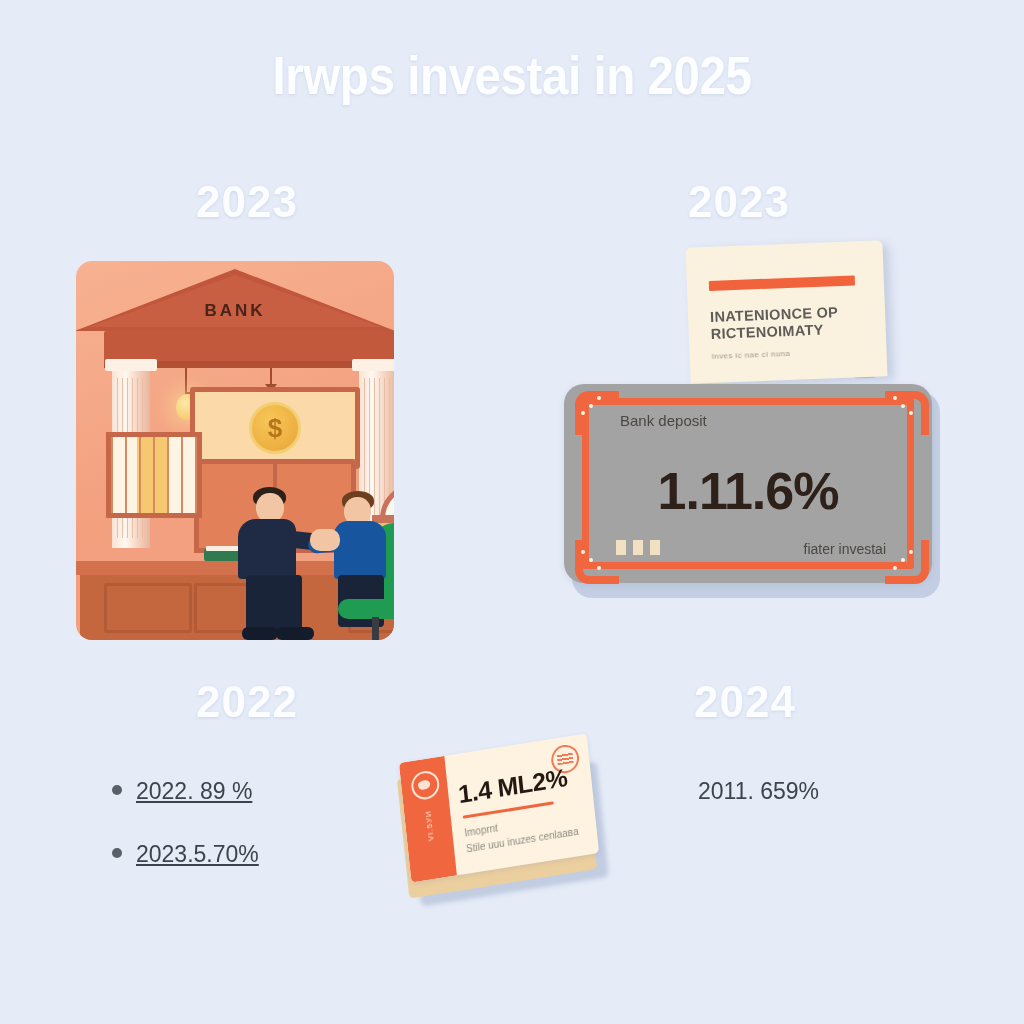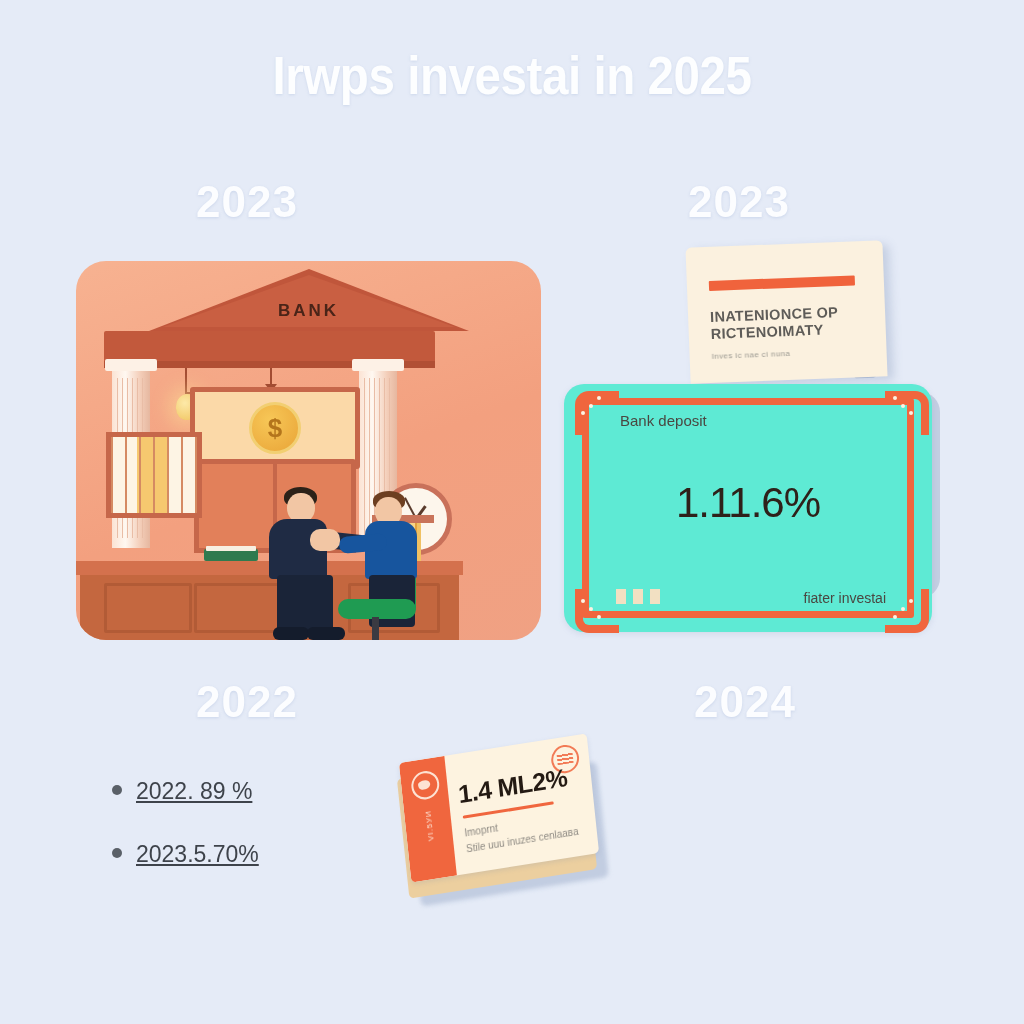--- a/index.html
+++ b/index.html
@@ -32,23 +32,23 @@
     letter-spacing:1px;
     text-shadow:0 1px 3px rgba(160,180,215,.38);
   }
   #year-tl{left:196px;top:157px;}
   #year-tr{left:688px;top:157px;}
   #year-bl{left:196px;top:657px;}
   #year-br{left:694px;top:657px;}
 
   
   .bank-card{
-    position:absolute;left:76px;top:241px;width:434px;height:379px;
+    position:absolute;left:76px;top:241px;width:318px;height:379px;
     background:linear-gradient(160deg,#f7b291 0%,#f3a07f 55%,#f0a183 100%);
-    border-radius:30px;overflow:hidden;padding-left:31px;
+    border-radius:16px;overflow:hidden;
   }
   .pediment{
     position:absolute;left:50%;top:8px;transform:translateX(-50%);
     width:0;height:0;
     border-left:160px solid transparent;border-right:160px solid transparent;
     border-bottom:62px solid #c0563b;
   }
   .pediment-sheen{
     position:absolute;left:50%;top:14px;transform:translateX(-50%);
     width:0;height:0;
@@ -212,41 +212,41 @@
     color:#9a9890;font-size:8px;letter-spacing:.4px;
     filter:blur(.5px);
   }
 
   
   .cert-shadow{
     position:absolute;left:572px;top:372px;width:368px;height:206px;
     background:#c3cee2;border-radius:20px;
   }
   .cert{
-    position:absolute;left:564px;top:364px;width:368px;height:248px;
-    background:#5eead4;border-radius:20px;
+    position:absolute;left:564px;top:364px;width:368px;height:199px;
+    background:#a3a3a3;border-radius:20px;
     box-shadow:0 2px 6px rgba(120,140,175,.18);
   }
   .cert-frame{
     position:absolute;left:18px;top:14px;right:18px;bottom:14px;
     border:7px solid #f0663e;border-radius:3px;
   }
   .corner{position:absolute;width:36px;height:36px;}
   .corner .arc{position:absolute;width:36px;height:36px;border:8px solid #f0663e;}
   .corner .d{position:absolute;width:4px;height:4px;border-radius:50%;background:#fdf3e2;}
   #c-tl{left:11px;top:7px;} #c-tl .arc{border-right:none;border-bottom:none;border-radius:14px 0 0 0;}
   #c-tr{right:11px;top:7px;} #c-tr .arc{border-left:none;border-bottom:none;border-radius:0 14px 0 0;}
   #c-bl{left:11px;bottom:7px;} #c-bl .arc{border-right:none;border-top:none;border-radius:0 0 0 14px;}
   #c-br{right:11px;bottom:7px;} #c-br .arc{border-left:none;border-top:none;border-radius:0 0 14px 0;}
 
   .cert-tl-label{position:absolute;left:56px;top:28px;color:#4a4741;font-size:15px;}
   .cert-value{
-    position:absolute;left:0;top:16px;width:368px;height:206px;
+    position:absolute;left:0;top:4px;width:368px;height:206px;
     display:flex;align-items:center;justify-content:center;
-    color:#2e211a;font-size:42px;font-weight:400;letter-spacing:-1px;
+    color:#2e211a;font-size:52px;font-weight:700;letter-spacing:-1px;
   }
   .cert-br-label{position:absolute;right:46px;bottom:26px;color:#4a4741;font-size:14px;}
   .cert-chips{position:absolute;left:52px;bottom:28px;display:flex;gap:7px;}
   .cert-chips i{width:10px;height:15px;background:#f2e0c2;display:block;}
 
   
   .box-wrap{position:absolute;left:388px;top:700px;width:230px;height:185px;}
   .box-shadow{position:absolute;left:26px;top:56px;width:190px;height:116px;
     background:#c2cde1;border-radius:6px;transform:rotate(-9deg) skewX(-3deg);filter:blur(2px);}
   .box-side{position:absolute;left:14px;top:44px;width:190px;height:120px;
@@ -432,15 +432,16 @@
       <span class="dot"></span>
       <span>2022. 89 %</span>
     </div>
     <div class="li">
       <span class="dot"></span>
       <span>2023.5.70%</span>
     </div>
   </div>
 
   <div class="list" id="list-right">
+    <div class="plain">2011. 659%</div>
   </div>
 
 </div>
 
 </body></html>

